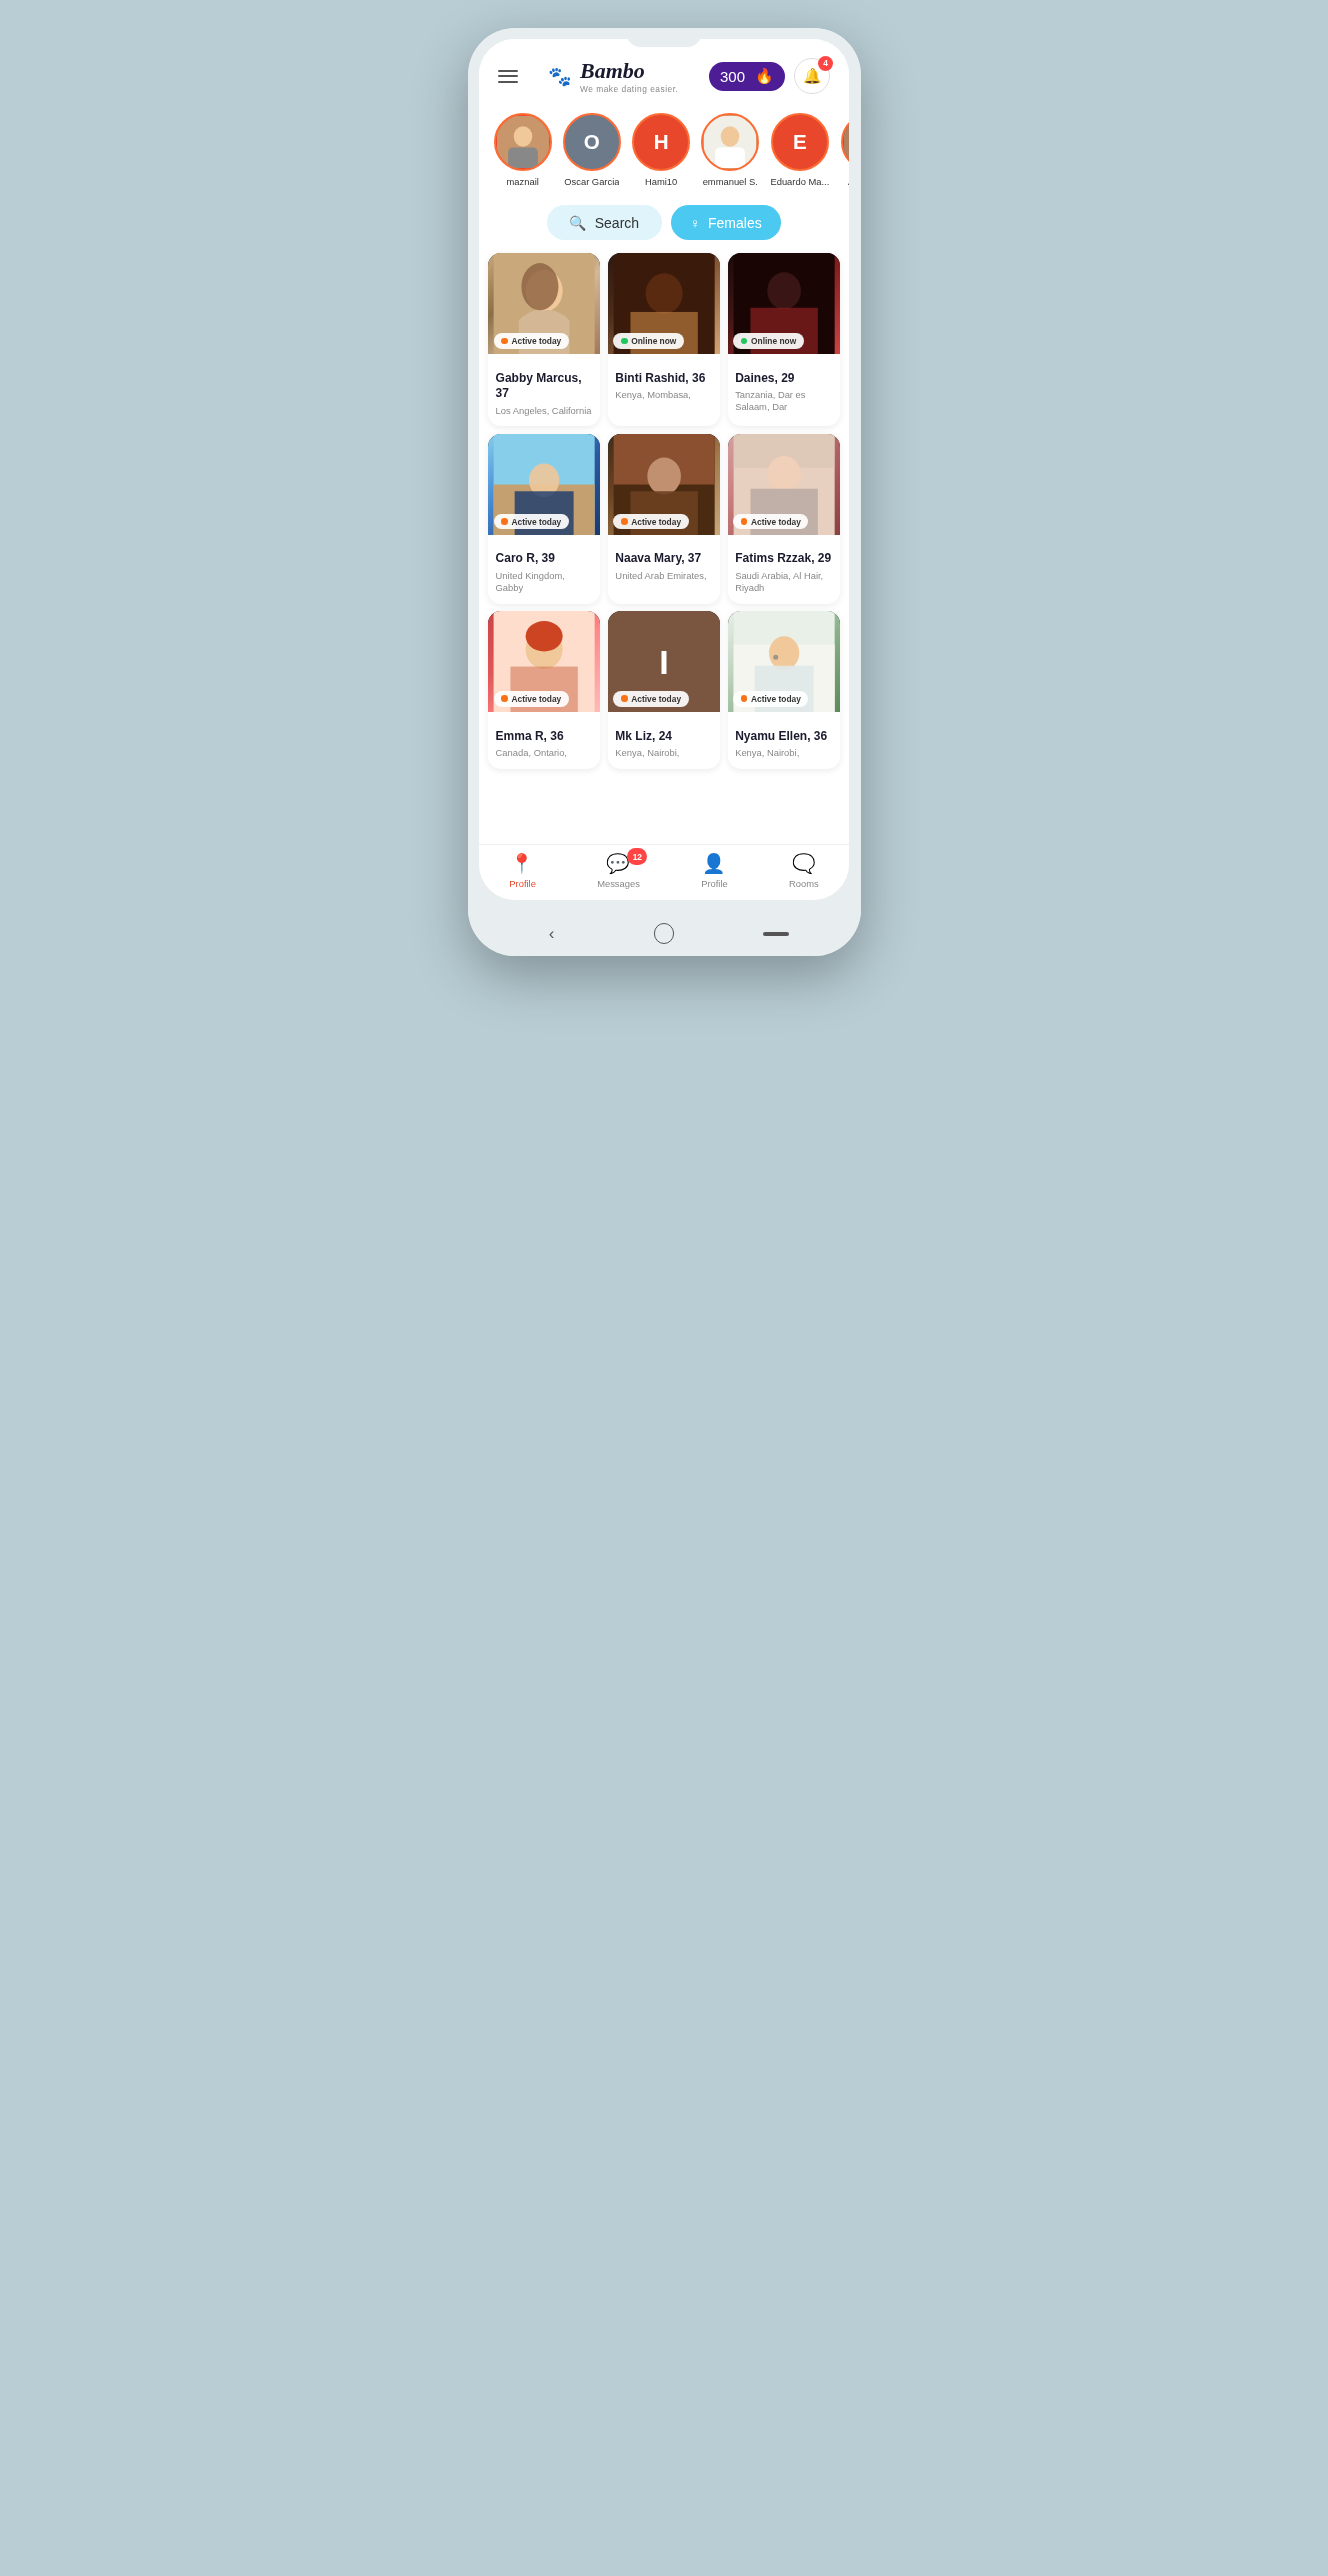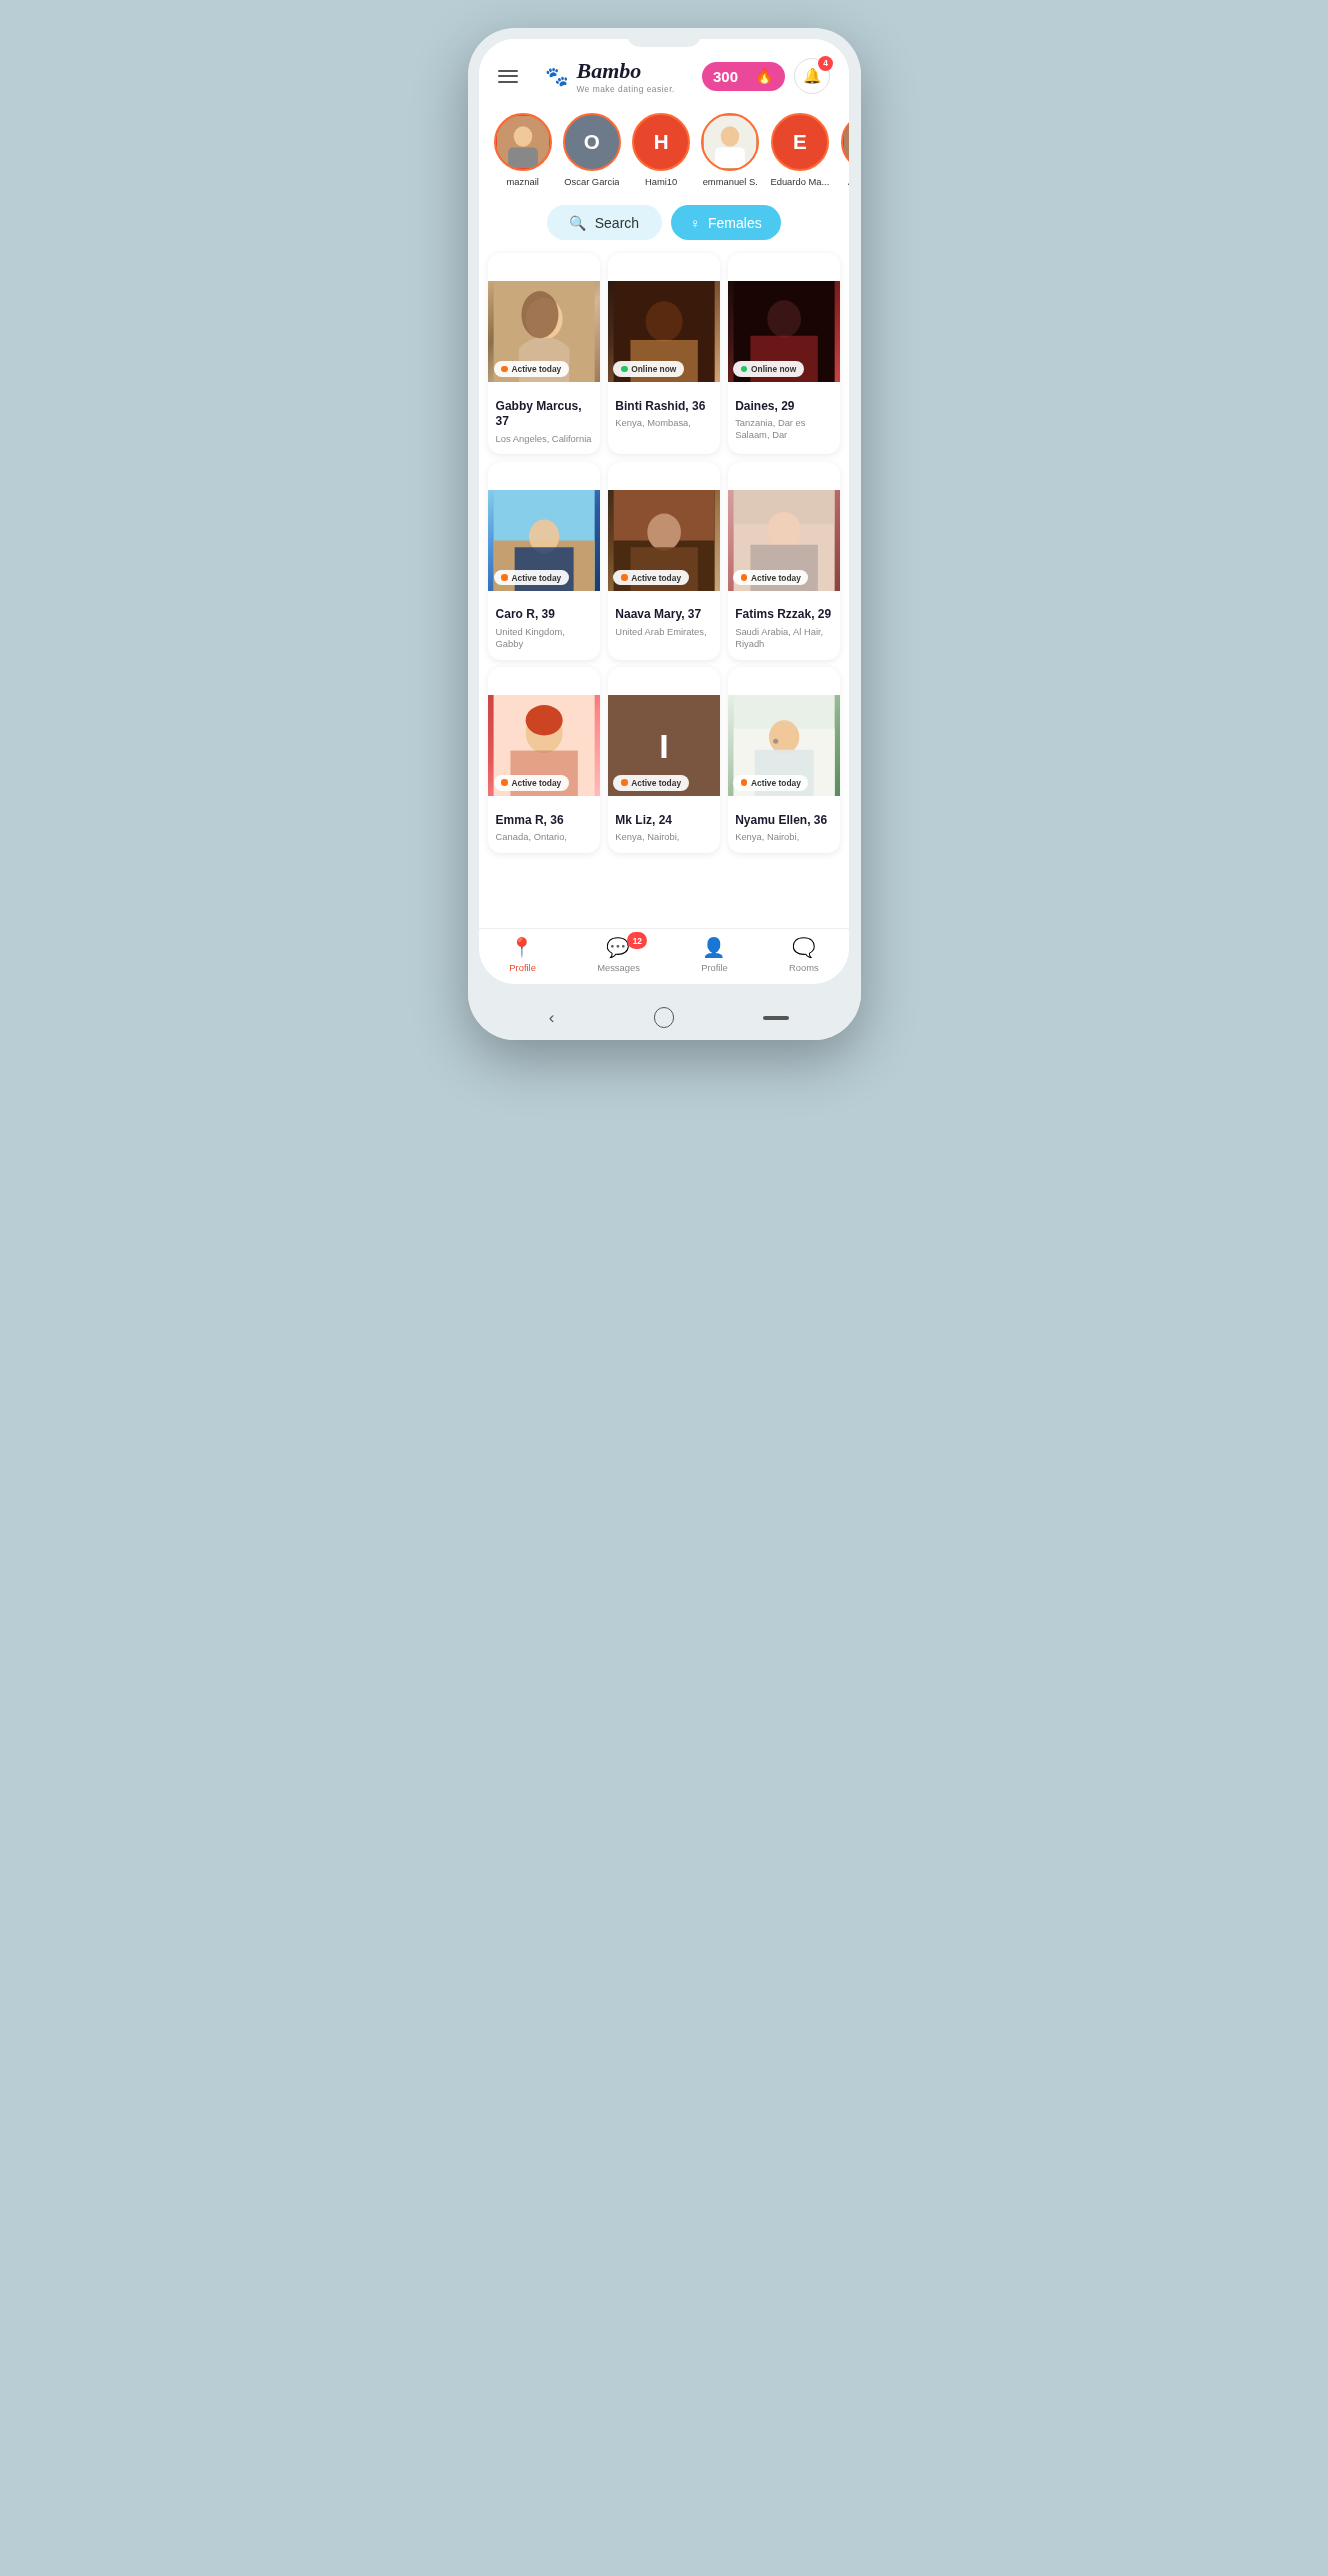--- a/index.html
+++ b/index.html
@@ -103,27 +103,27 @@
       letter-spacing: 0.5px;
     }
 
     .header-right {
       display: flex;
       align-items: center;
       gap: 9.4px;
     }
 
     .coins-badge {
-      background: #ec4899;
+      background: #4c1d95;
       border-radius: 19px;
       padding: 5.6px 11.2px;
       display: flex;
       align-items: center;
-      gap: 17px;
-      font-weight: 700;
+      gap: 10px;
+      font-weight: 400;
       font-size: 15px;
       color: #fff;
     }
 
     .fire-icon {
       font-size: 15px;
     }
 
     .notif-btn {
       position: relative;
@@ -250,21 +250,20 @@
       box-shadow: 0 1.9px 7.5px rgba(0,0,0,0.08);
       cursor: pointer;
     }
 
     .profile-img-wrap {
       position: relative;
       width: 100%;
       padding-top: 90%;
       background: #0f172a;
       overflow: hidden;
-      margin-top: 28px;
     }
 
     .profile-img-bg {
       position: absolute;
       top: 0; left: 0; right: 0; bottom: 0;
       display: flex;
       align-items: center;
       justify-content: center;
       font-size: 37px;
       font-weight: 700;

